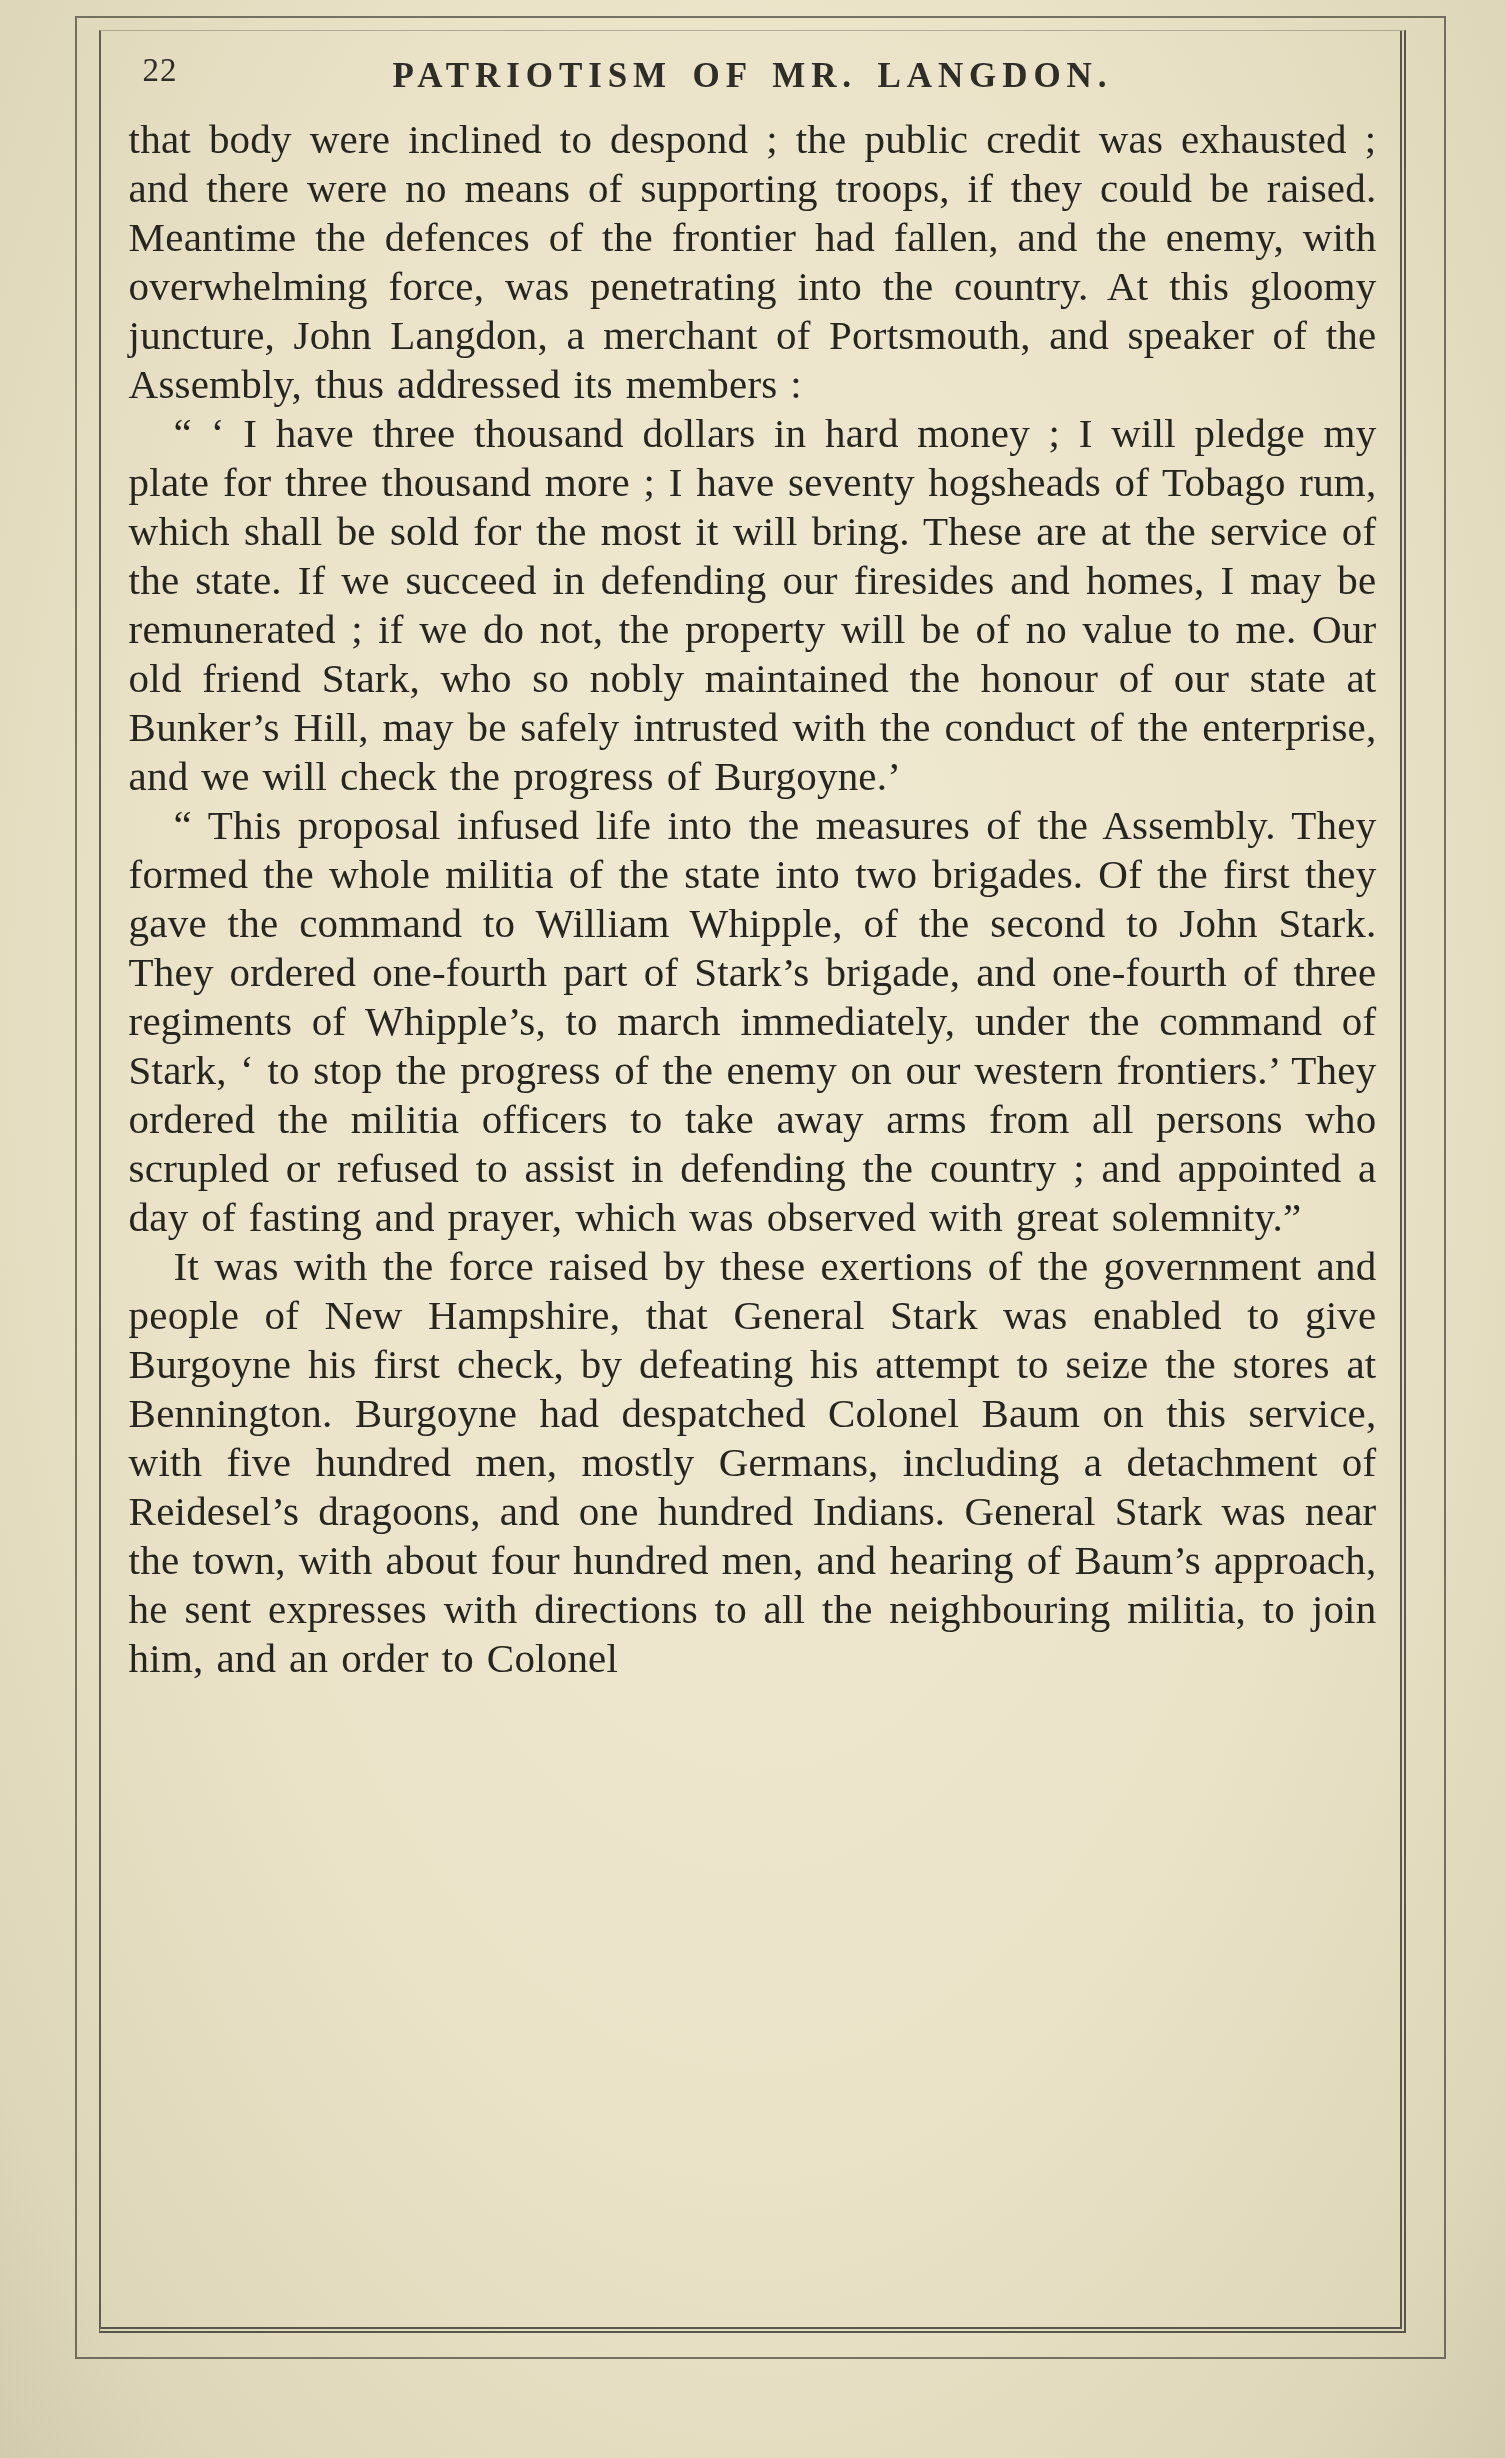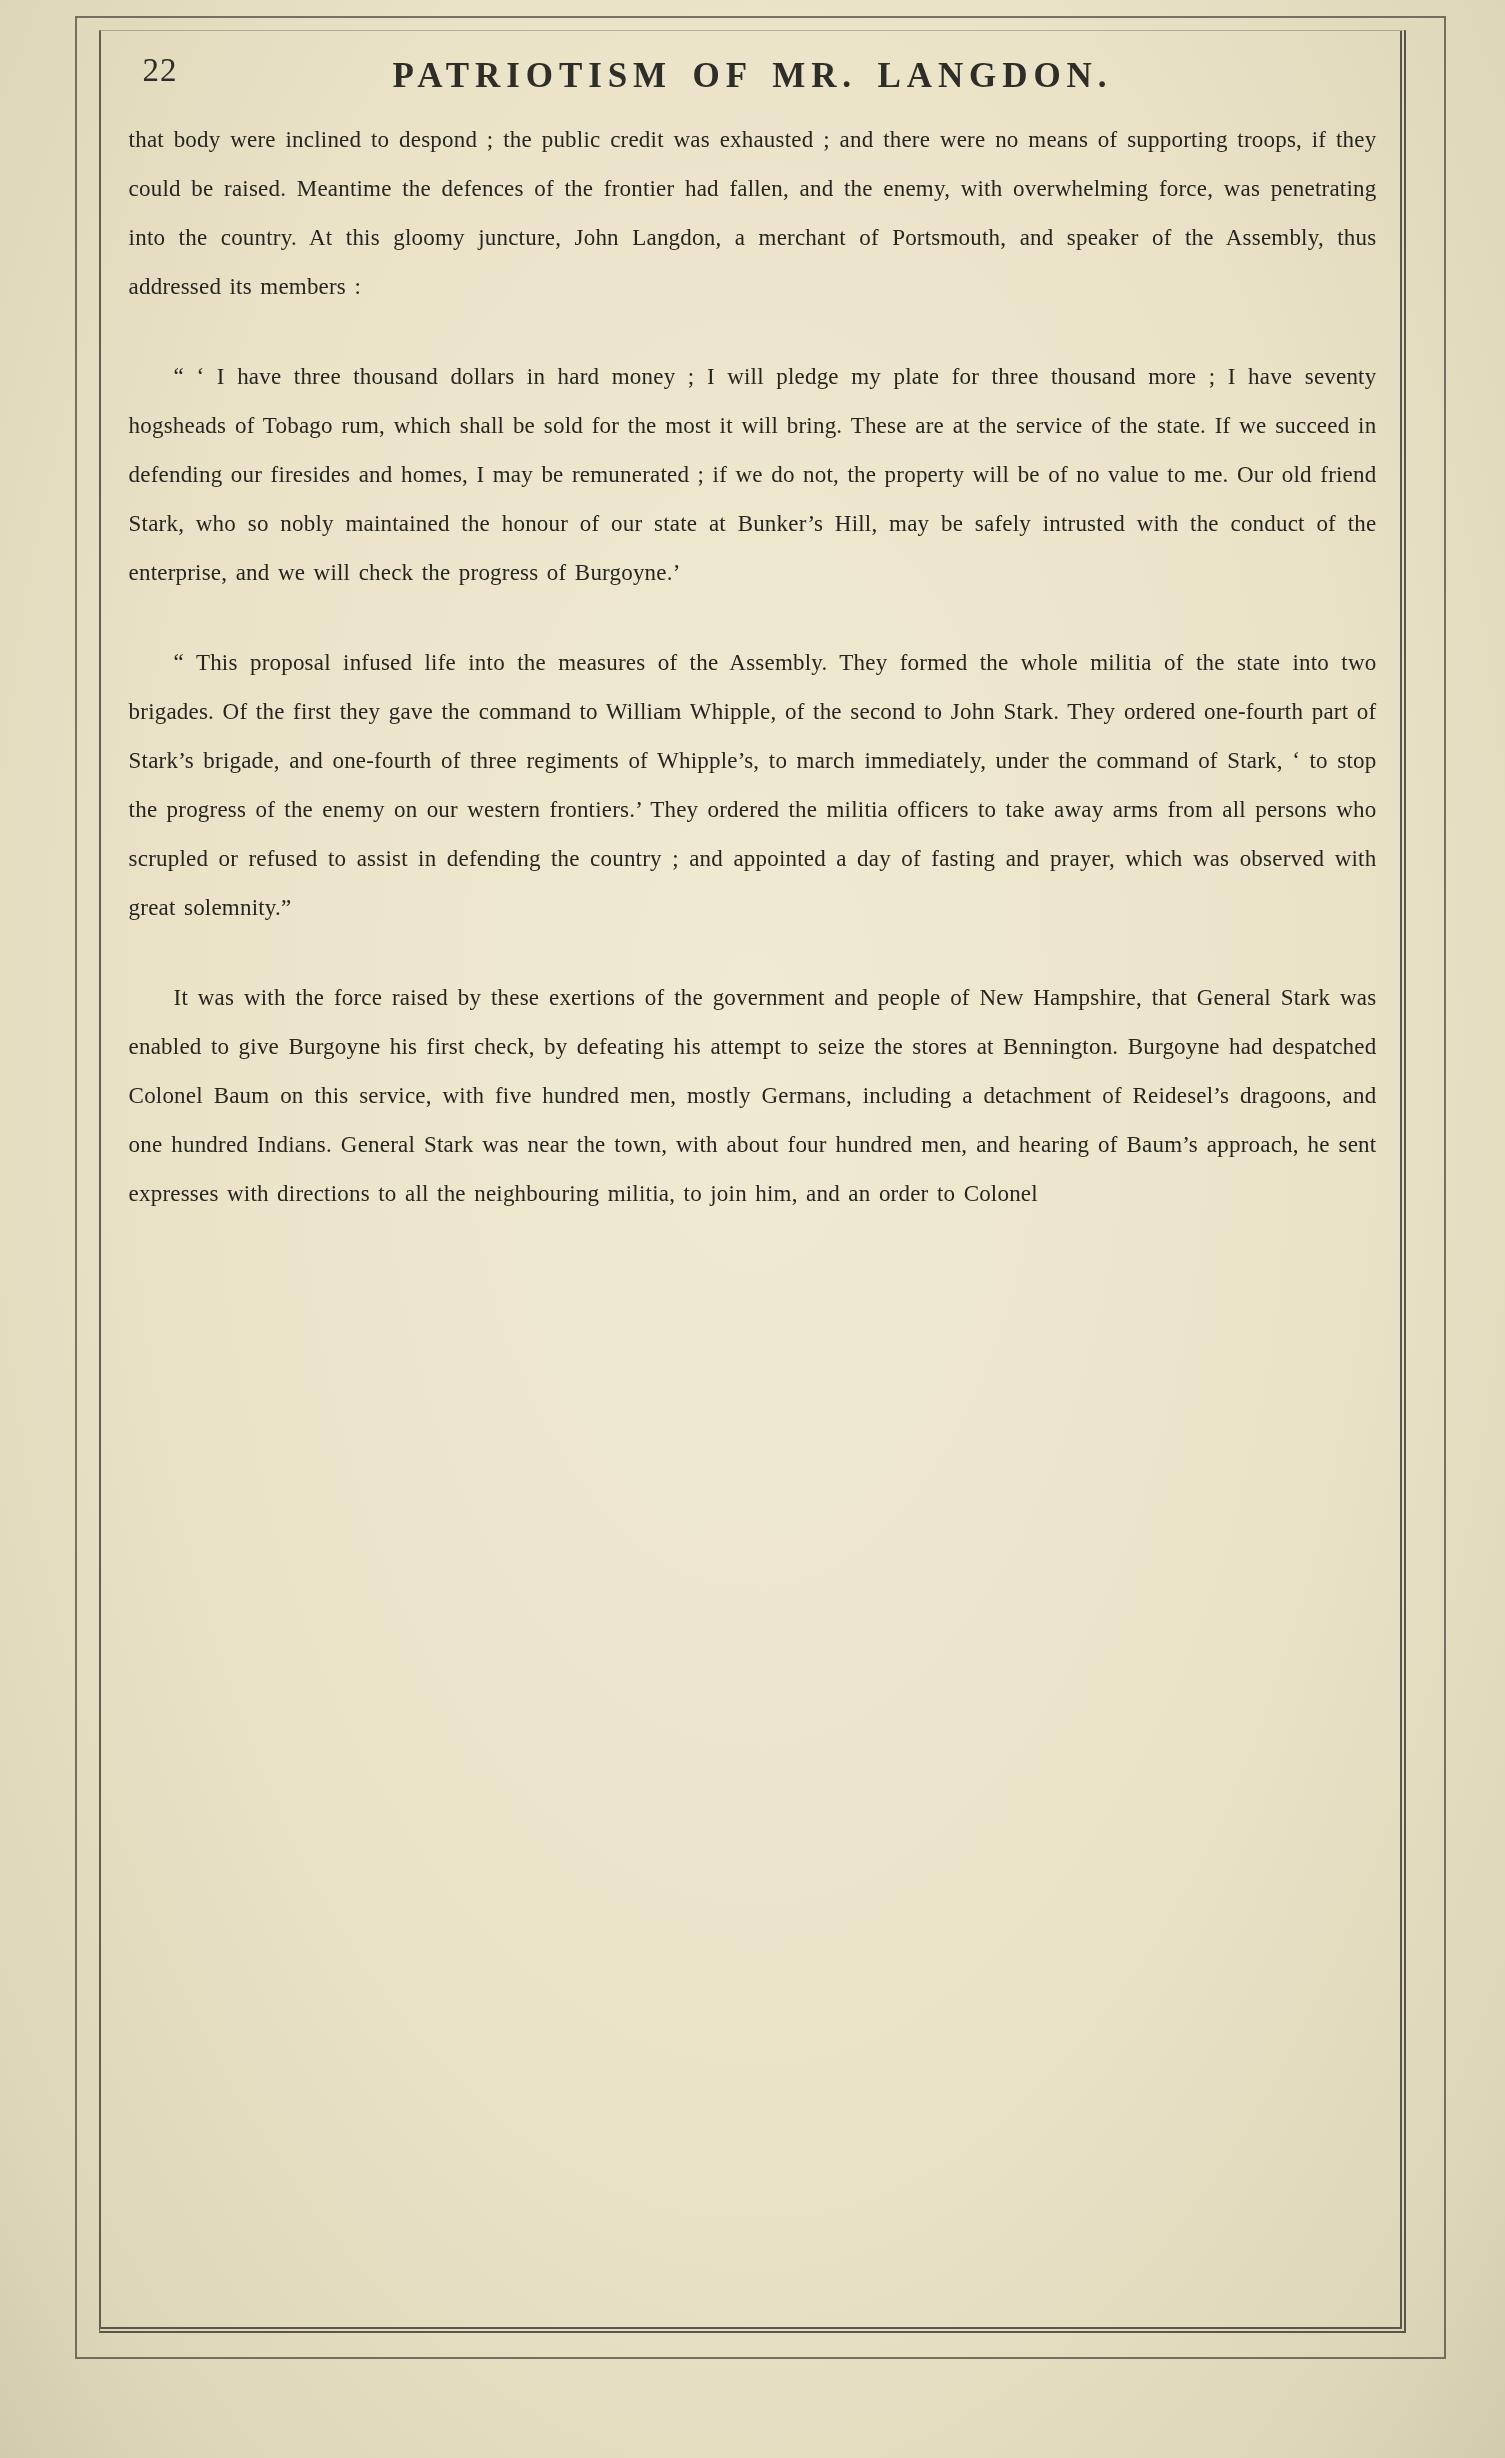--- a/index.html
+++ b/index.html
@@ -46,27 +46,27 @@
     font-size:35px;font-weight:bold;
     letter-spacing:5.9px;color:#2f2d28;
     word-spacing:5.9px;
   }
   .body-text{
     margin-top:9.9px;
     color:#27251f;
   }
   .body-text p{
     margin:0;
-    font-size:23px;
+    font-size:41px;
     line-height:49px;
     text-align:justify;
     word-spacing:2.5px;
     letter-spacing:0.2px;
   }
-  .body-text p.indent{ text-indent:45px;margin-top:41px; }
+  .body-text p.indent{ text-indent:45px; }
 </style>
 </head>
 <body>
 
 <div class="page">
 
   <div class="outer-frame"></div>
 
   <div class="inner-frame">
 

